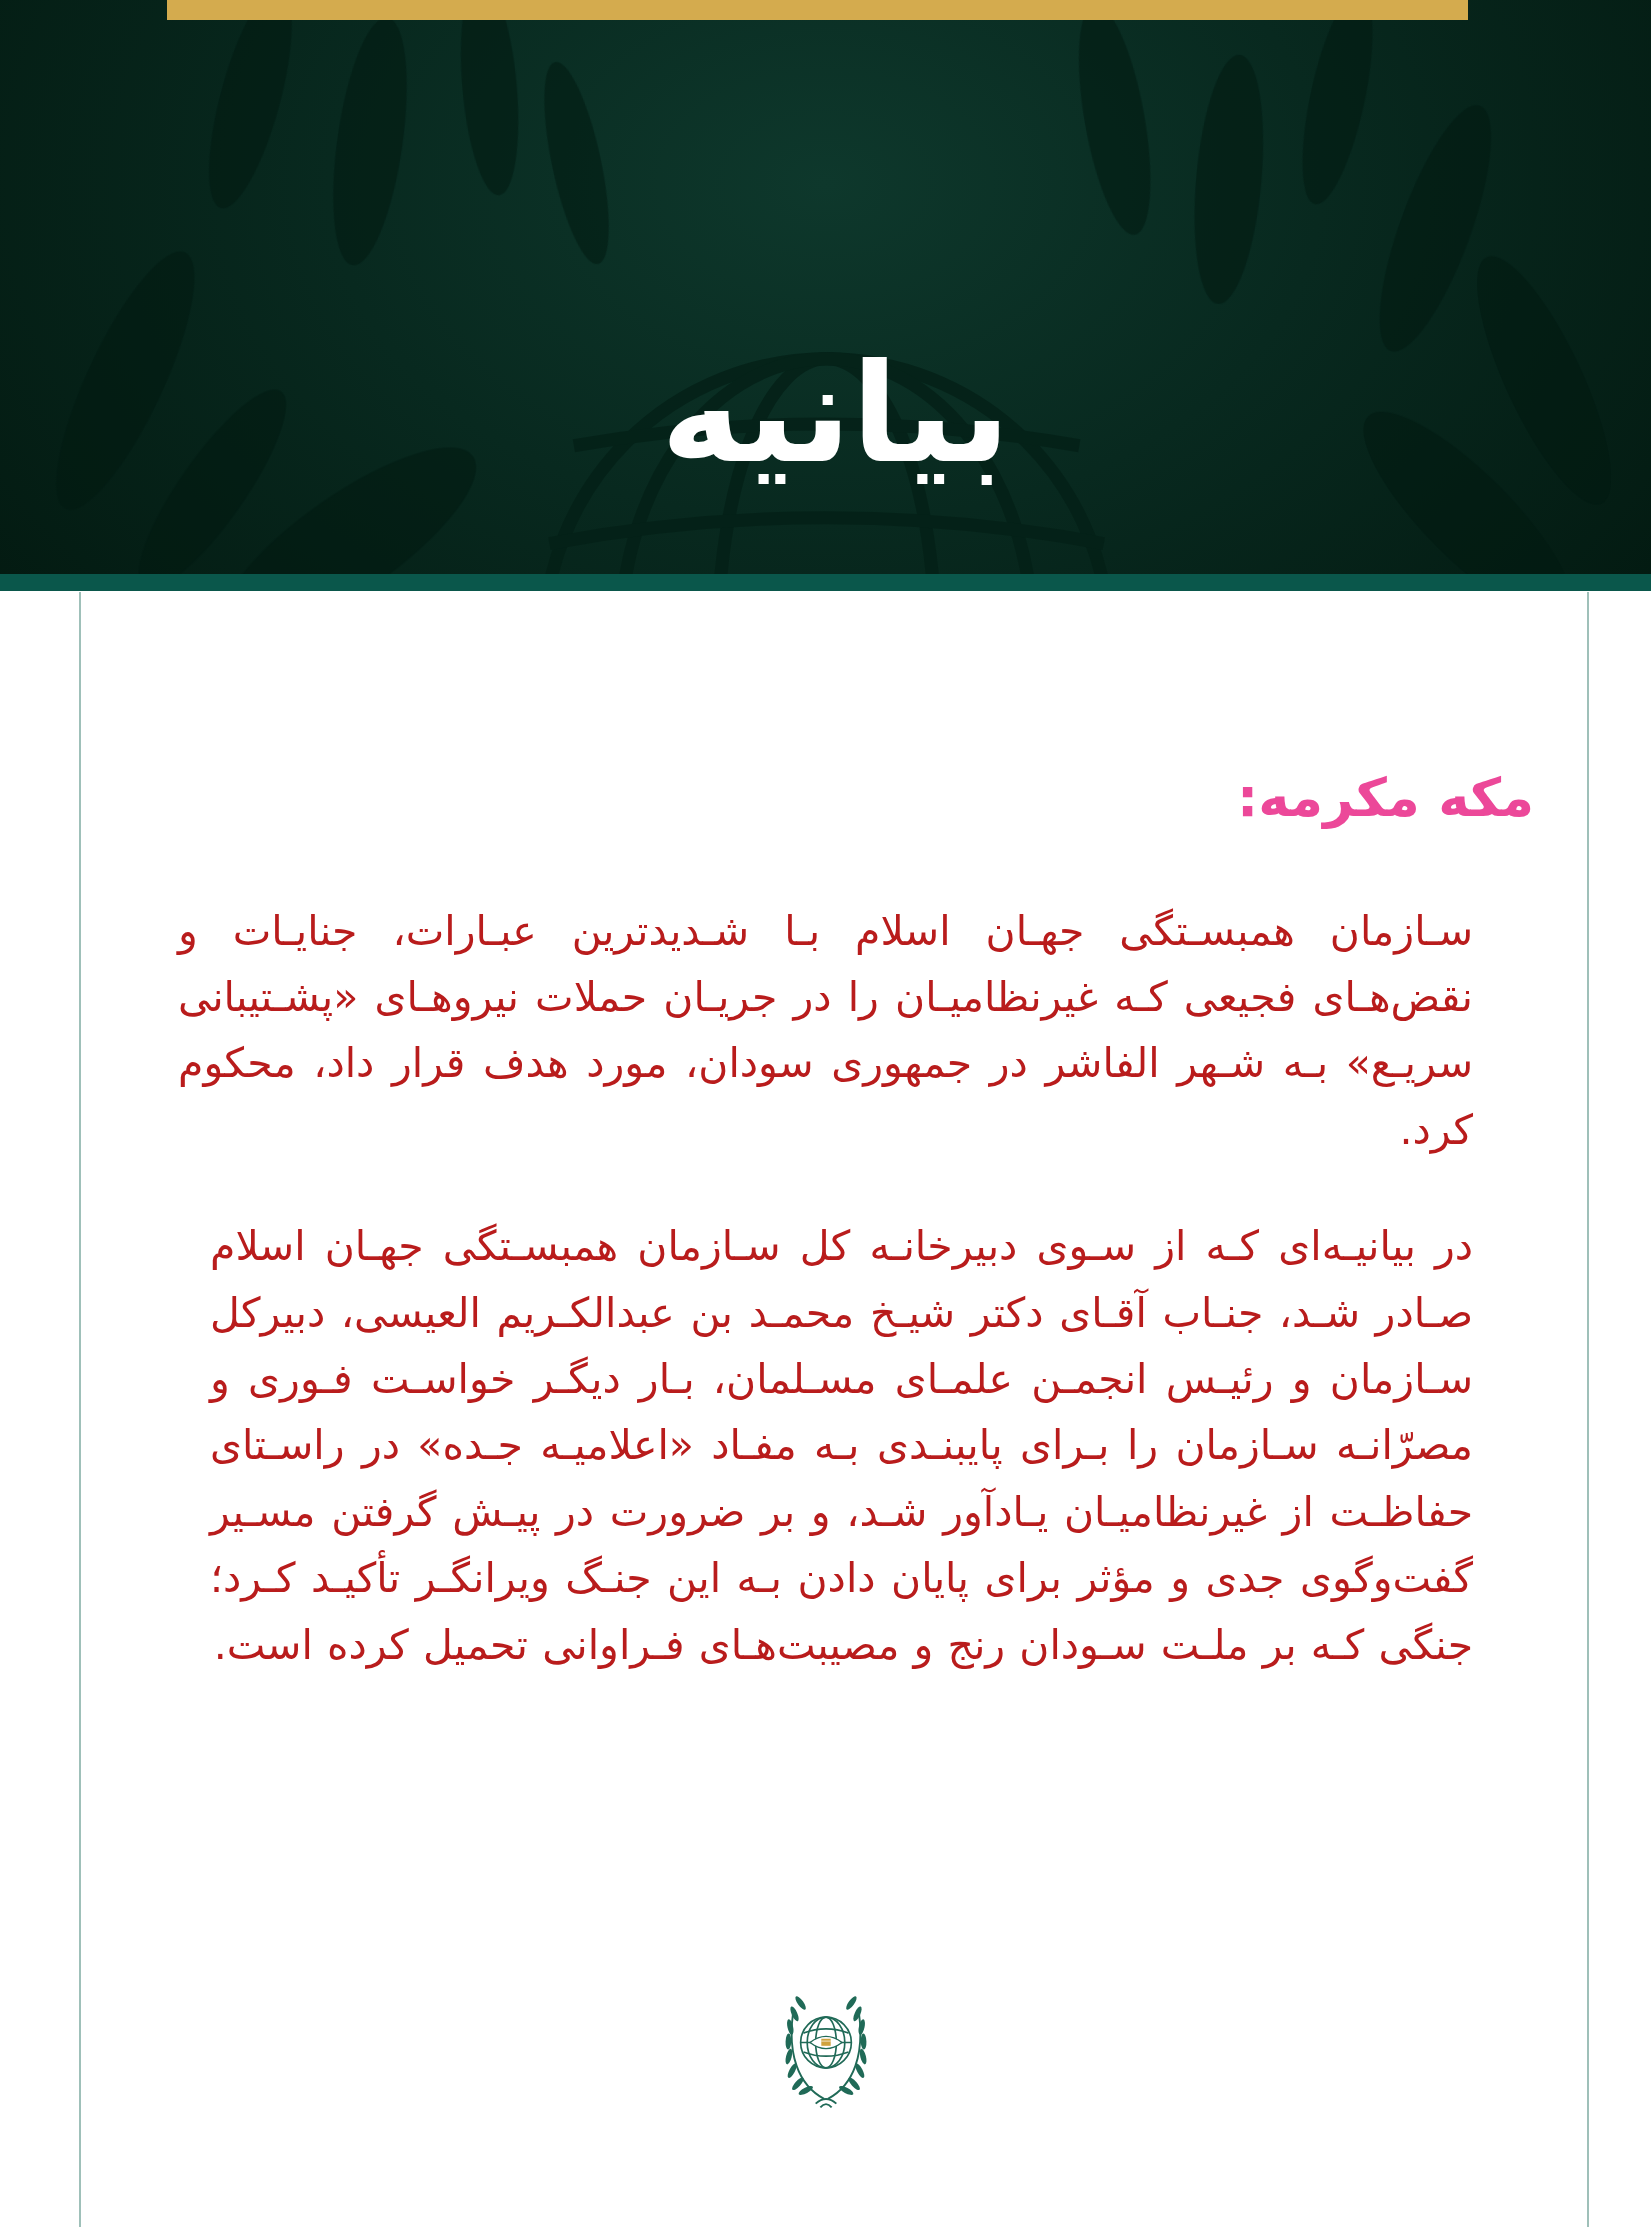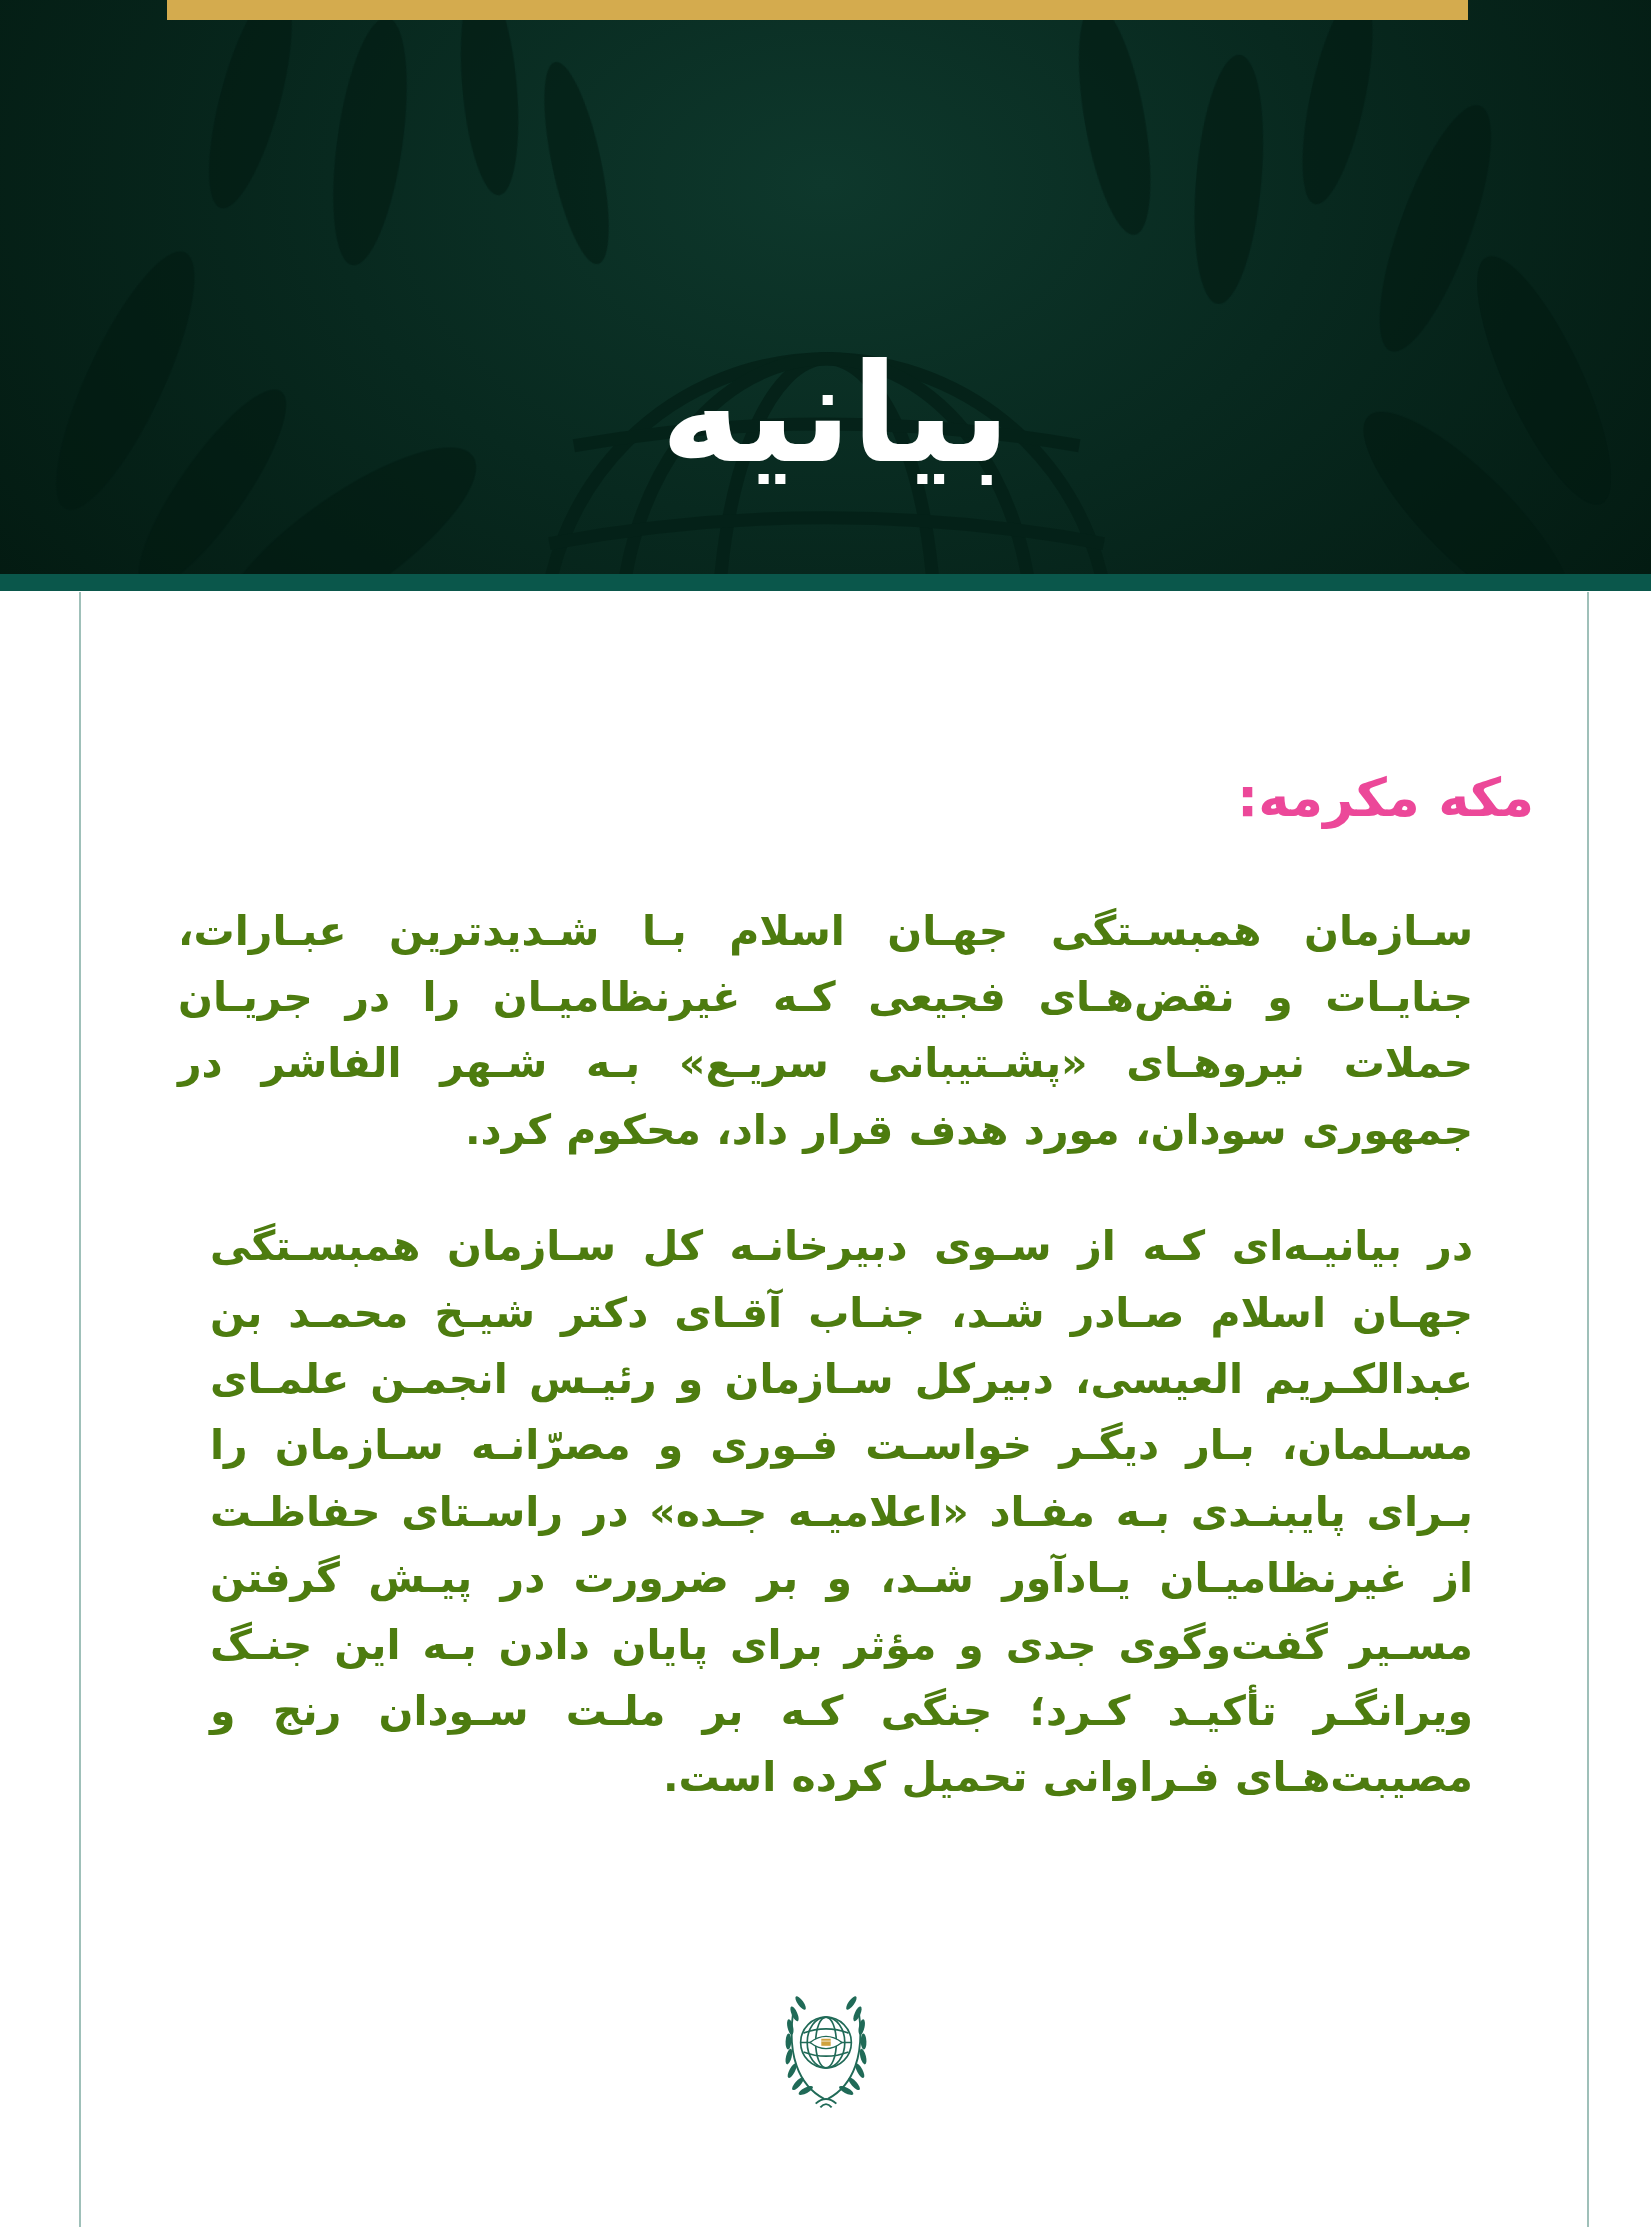--- a/index.html
+++ b/index.html
@@ -67,23 +67,23 @@
     font-weight: bold;
     color: #ec4899;
     line-height: 1.35;
   }
 
   .body-text p {
     direction: rtl;
     text-align: justify;
     text-justify: inter-word;
     font-size: 41px;
-    font-weight: bold;
+    font-weight: normal;
     line-height: 1.62;
-    color: #4d7c0f;
+    color: #b91c1c;
     word-spacing: 1.1px;
   }
   .para-1 { margin-top: 64px; }
   .para-2 { margin-top: 50px; margin-left: 32px; }
   .para-3 { margin-top: 19.6px; }
 
   
   .logo-block {
     position: absolute; bottom: 117px; left: 50%;
     transform: translateX(-50%);

